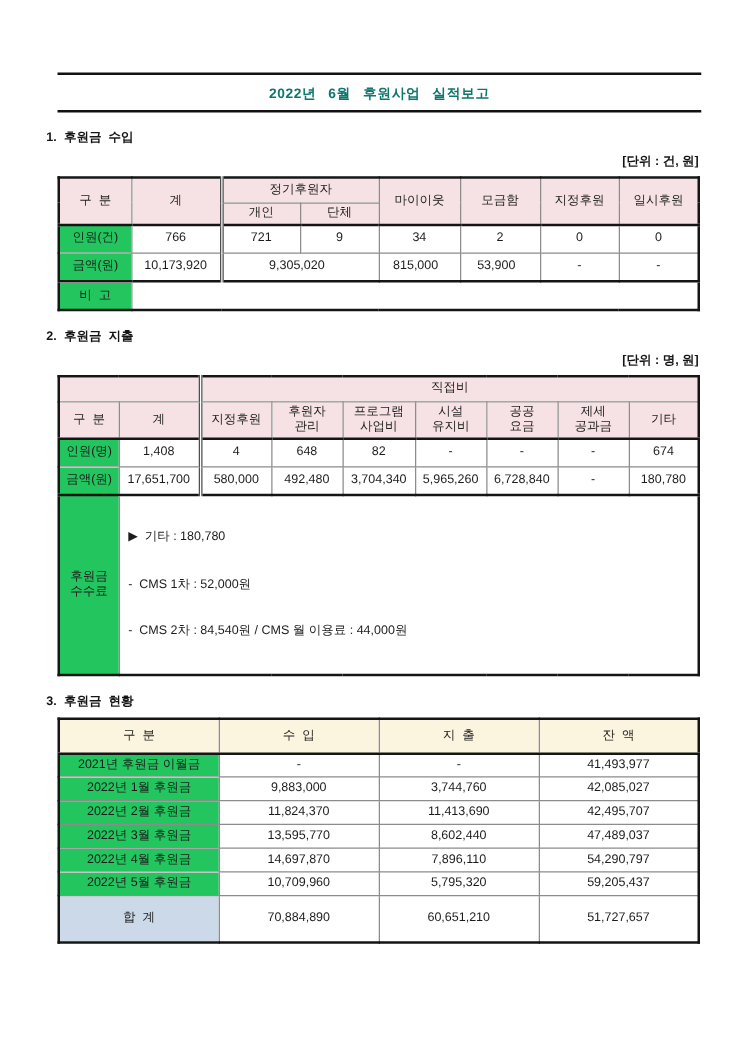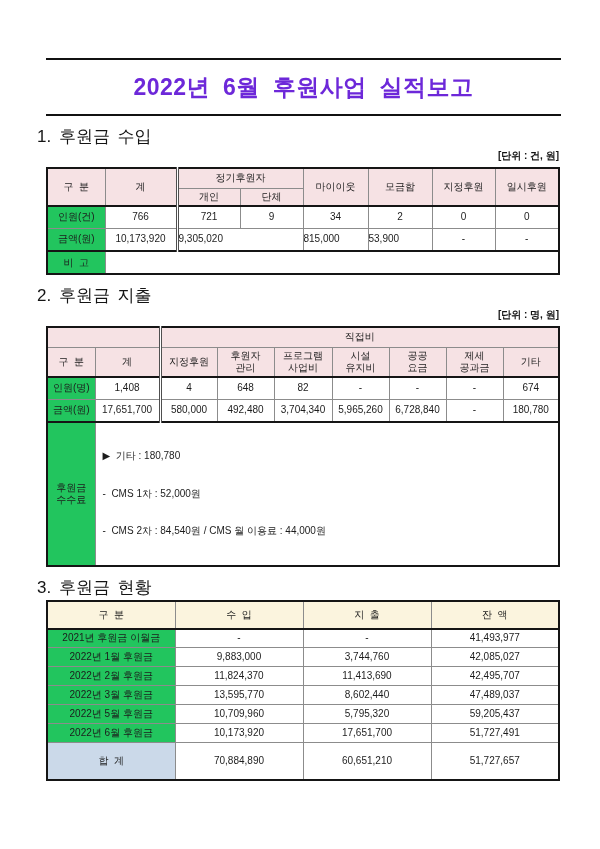--- a/index.html
+++ b/index.html
@@ -5,46 +5,46 @@
   html,body{margin:0;padding:0;background:#ffffff;}
   .page{
     width:600px;height:849px;position:relative;background:#ffffff;
     color:#1c1c1c;font-family:"Liberation Sans","DejaVu Sans",sans-serif;
     overflow:hidden;
   }
   .content{margin-left:46px;width:515px;}
   .rule{height:2px;background:#111111;}
   .rule-top{margin-top:58px;}
   .title{
-    height:54px;display:flex;align-items:center;justify-content:center;
-    font-size:23px;font-weight:bold;letter-spacing:0.5px;word-spacing:6px;
-    white-space:pre-wrap;color:#6d28d9;
-  }
-  .sec{margin-top:14px;margin-left:-9px;font-size:17px;line-height:14px;
-    font-weight:normal;word-spacing:3px;color:#141414;}
+    height:28px;display:flex;align-items:center;justify-content:center;
+    font-size:11px;font-weight:bold;letter-spacing:0.5px;word-spacing:6px;
+    white-space:pre-wrap;color:#0f766e;
+  }
+  .sec{margin-top:14px;margin-left:-9px;font-size:10px;line-height:14px;
+    font-weight:bold;word-spacing:3px;color:#141414;}
   .unit{margin-top:6px;font-size:10px;line-height:12px;font-weight:bold;
     text-align:right;padding-right:2px;color:#141414;}
   table{
     margin-top:5px;border-collapse:collapse;table-layout:fixed;width:512px;
     font-size:10px;border:2px solid #151515;
   }
   th,td{
     border:1px solid #8c8c8c;padding:0;text-align:center;vertical-align:middle;
     white-space:pre-wrap;overflow:hidden;font-weight:normal;line-height:12px;
     color:#1c1c1c;
   }
   .pink{background:#F6E2E4;}
   .blue{background:#22c55e;}
   .cream{background:#FBF4DE;}
   .blue-dark{background:#CBD9E9;}
   .hb th{border-bottom:2px solid #151515;text-align:center;}
   .thickb{border-bottom:2px solid #151515;}
   .thickt{border-top:2px solid #151515;}
   .dbl{border-left:3px double #4f4f4f;margin-left:41px;}
-  .right{text-align:left;padding-right:6px;}
+  .right{text-align:center;padding-right:6px;}
   .fee-cell{text-align:left;padding:2px 0 2px 7px;line-height:12.5px;}
   .fee-line{white-space:pre-wrap;}
 </style>
 </head>
 <body>
 
 <div class="page">
   <div class="content">
 
     <div class="rule rule-top"></div>
@@ -209,30 +209,30 @@
         <td>11,413,690</td>
         <td>42,495,707</td>
       </tr>
       <tr style="height:19px">
         <td class="blue">2022년 3월 후원금</td>
         <td>13,595,770</td>
         <td>8,602,440</td>
         <td>47,489,037</td>
       </tr>
       <tr style="height:19px">
+        <td class="blue">2022년 4월 후원금</td>
+        <td>14,697,870</td>
+        <td>7,896,110</td>
+        <td>54,290,797</td>
+      </tr>
+      <tr style="height:19px">
         <td class="blue">2022년 5월 후원금</td>
         <td>10,709,960</td>
         <td>5,795,320</td>
         <td>59,205,437</td>
-      </tr>
-      <tr style="height:19px">
-        <td class="blue">2022년 6월 후원금</td>
-        <td>10,173,920</td>
-        <td>17,651,700</td>
-        <td>51,727,491</td>
       </tr>
       <tr style="height:37px">
         <td class="blue-dark">합  계</td>
         <td>70,884,890</td>
         <td>60,651,210</td>
         <td>51,727,657</td>
       </tr>
     </tbody>
       </table>
 

